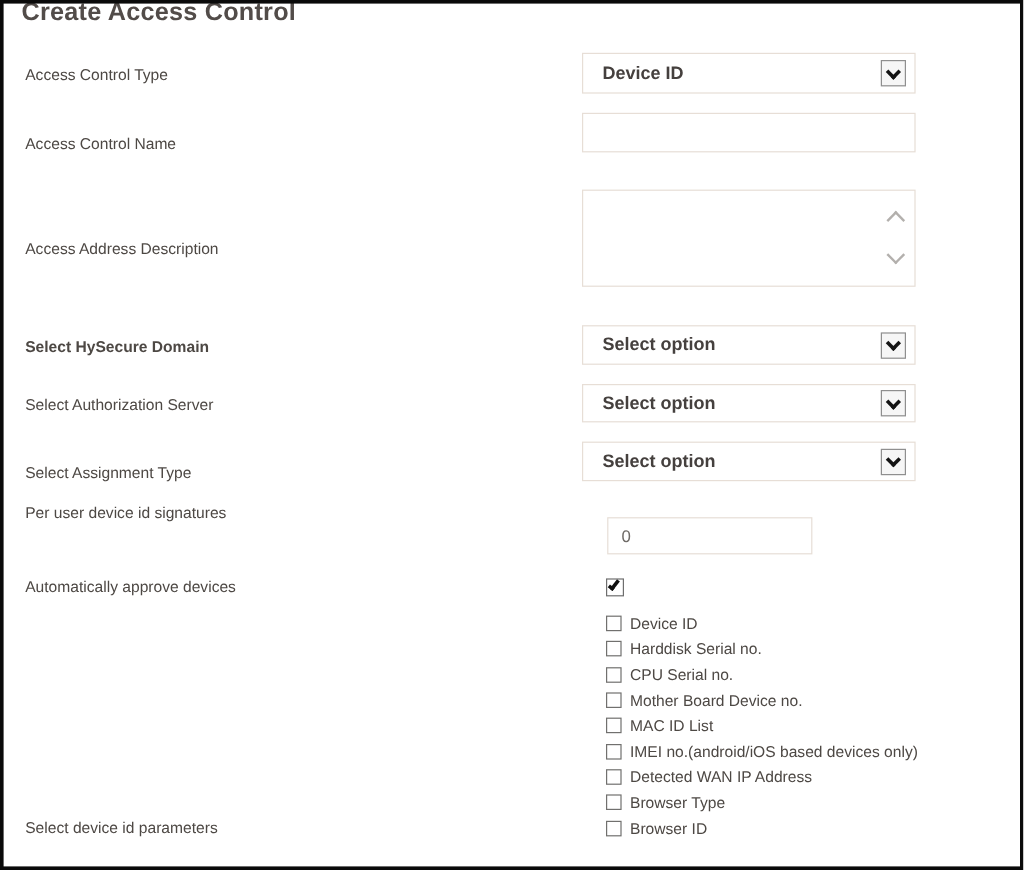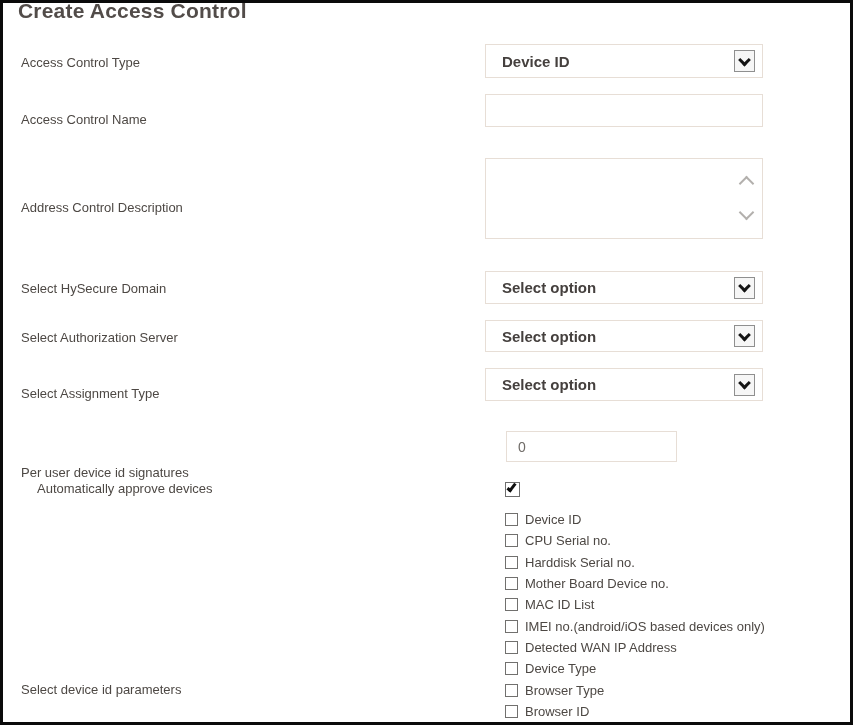--- a/index.html
+++ b/index.html
@@ -35,25 +35,25 @@
     position: absolute;
     left: 21px;
     font-size: 13px;
     line-height: 16px;
     color: #4d4844;
     white-space: nowrap;
   }
   .l-type   { top: 55px; text-align: center; }
   .l-name   { top: 112px; }
   .l-desc   { top: 200px; }
-  .l-domain { top: 281px; }
+  .l-domain { top: 281px; font-weight: bold; }
   .l-auth   { top: 330px; }
   .l-assign { top: 386px; }
-  .l-sign   { top: 465px; }
-  .l-auto   { top: 481px; margin-left: 16px; }
+  .l-sign   { top: 420px; }
+  .l-auto   { top: 481px; }
   .l-params { top: 682px; }
 
   .field {
     position: absolute;
     left: 485px;
     width: 278px;
     background: #fff;
     border: 1px solid #e7ded6;
   }
   .select {
@@ -194,21 +194,21 @@
   <div class="field select c-type">
     <span class="sel-val">Device ID</span>
     <span class="arrow-box">
       <span class="chev-dn"></span>
     </span>
   </div>
 
   <div class="lbl l-name">Access Control Name</div>
   <input class="field text-input" type="text" value="" style="">
 
-  <div class="lbl l-desc">Address Control Description</div>
+  <div class="lbl l-desc">Access Address Description</div>
   <div class="field textarea">
     <span class="scroll-icon scroll-up"></span>
     <span class="scroll-icon scroll-down"></span>
   </div>
 
   <div class="lbl l-domain">Select HySecure Domain</div>
   <div class="field select c-domain">
     <span class="sel-val">Select option</span>
     <span class="arrow-box">
       <span class="chev-dn"></span>
@@ -240,48 +240,44 @@
   </span>
 
   <div class="lbl l-params">Select device id parameters</div>
   <div class="param-list">
     <div class="param-row">
       <span class="cb"></span>
       <span class="param-label">Device ID</span>
     </div>
     <div class="param-row">
       <span class="cb"></span>
+      <span class="param-label">Harddisk Serial no.</span>
+    </div>
+    <div class="param-row">
+      <span class="cb"></span>
       <span class="param-label">CPU Serial no.</span>
     </div>
     <div class="param-row">
       <span class="cb"></span>
-      <span class="param-label">Harddisk Serial no.</span>
-    </div>
-    <div class="param-row">
-      <span class="cb"></span>
       <span class="param-label">Mother Board Device no.</span>
     </div>
     <div class="param-row">
       <span class="cb"></span>
       <span class="param-label">MAC ID List</span>
     </div>
     <div class="param-row">
       <span class="cb"></span>
       <span class="param-label">IMEI no.(android/iOS based devices only)</span>
     </div>
     <div class="param-row">
       <span class="cb"></span>
       <span class="param-label">Detected WAN IP Address</span>
     </div>
     <div class="param-row">
       <span class="cb"></span>
-      <span class="param-label">Device Type</span>
-    </div>
-    <div class="param-row">
-      <span class="cb"></span>
       <span class="param-label">Browser Type</span>
     </div>
     <div class="param-row">
       <span class="cb"></span>
       <span class="param-label">Browser ID</span>
     </div>
   </div>
 </div>
 
 </body></html>

